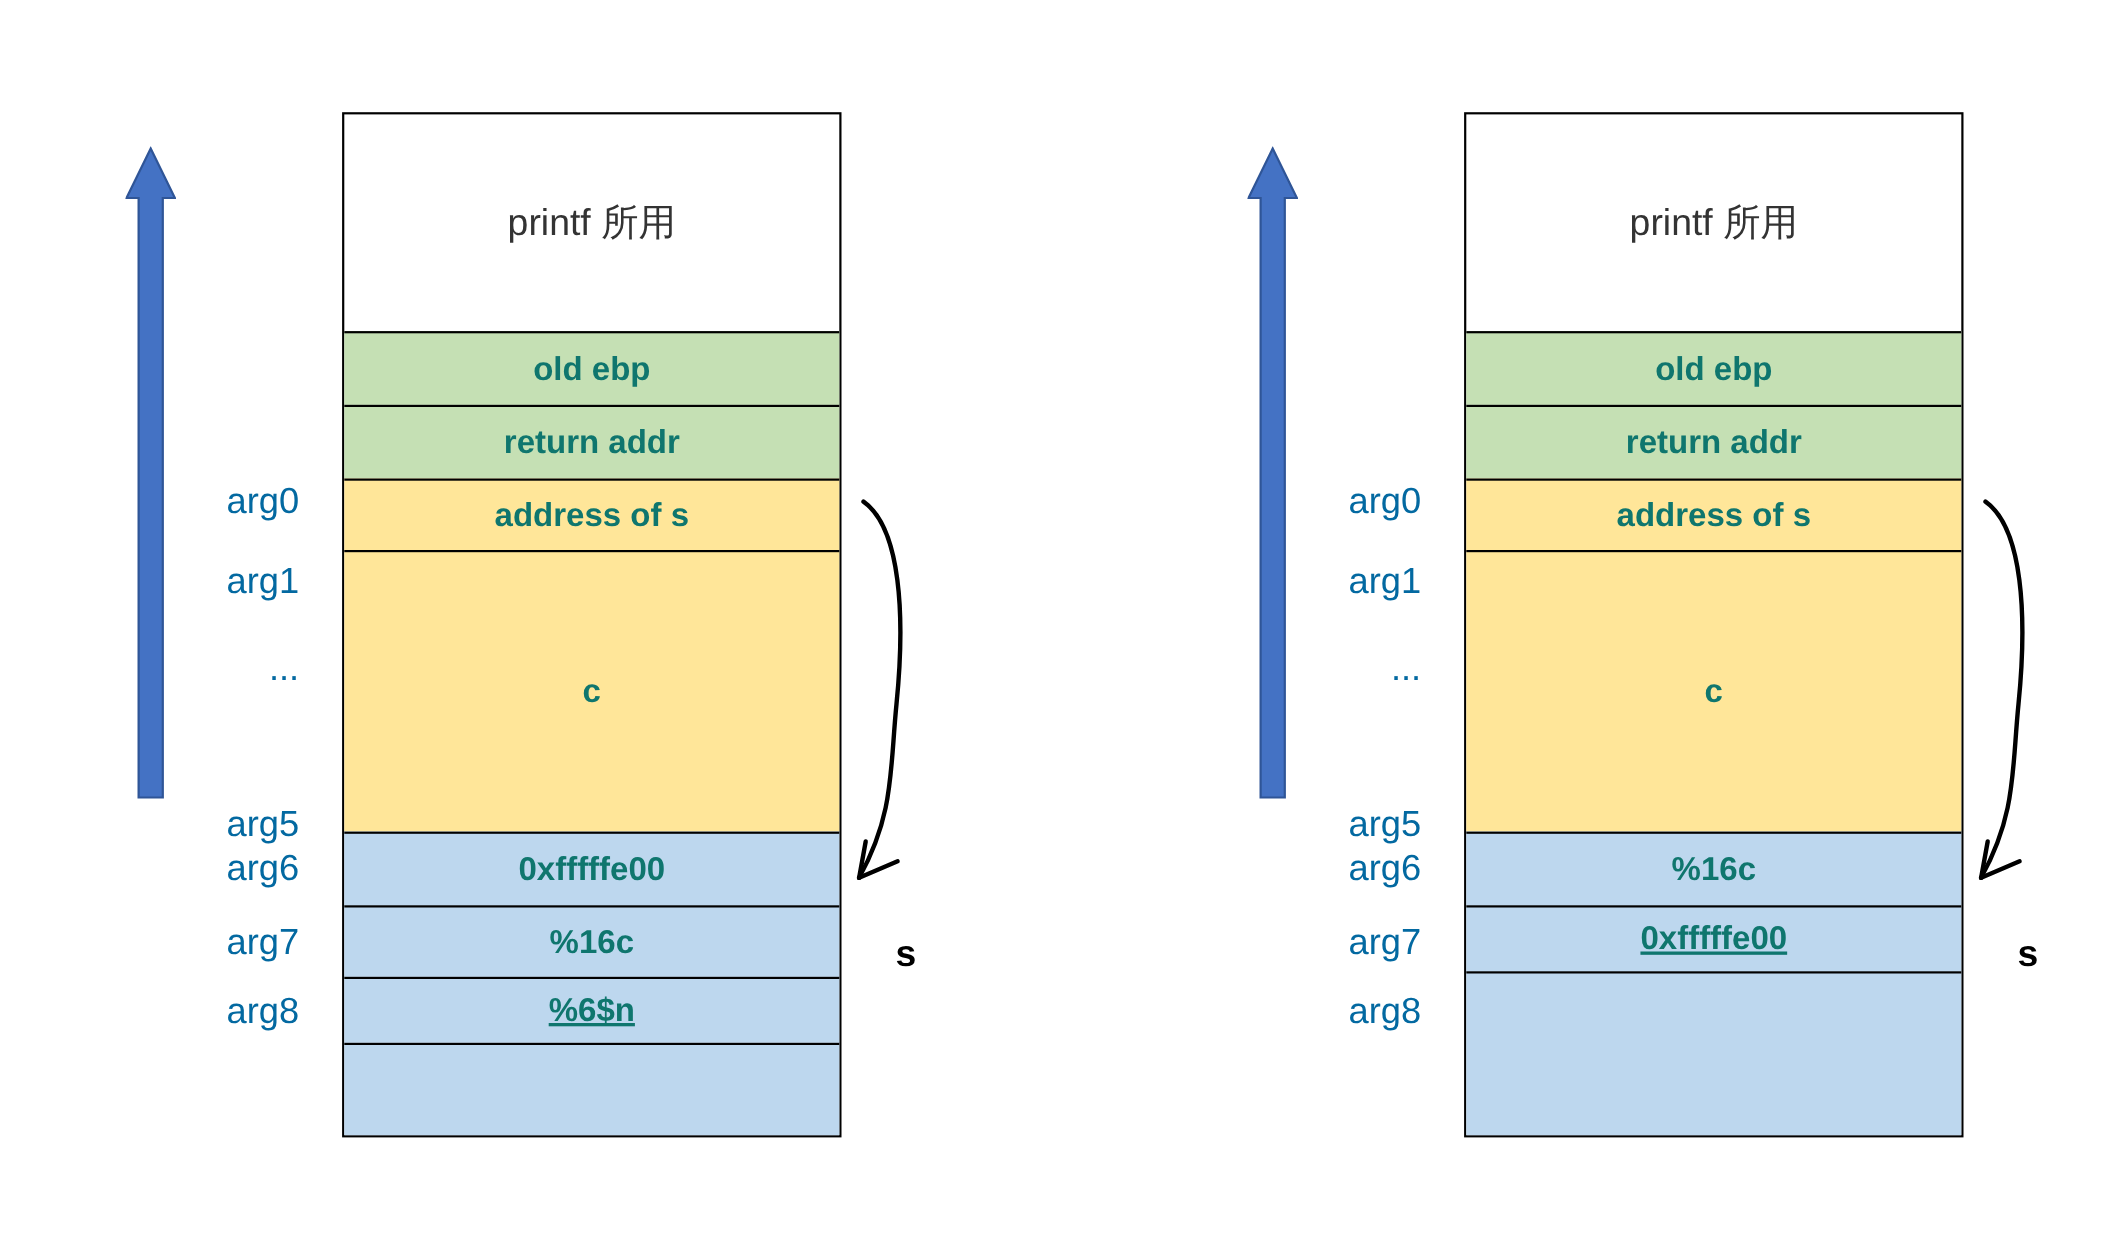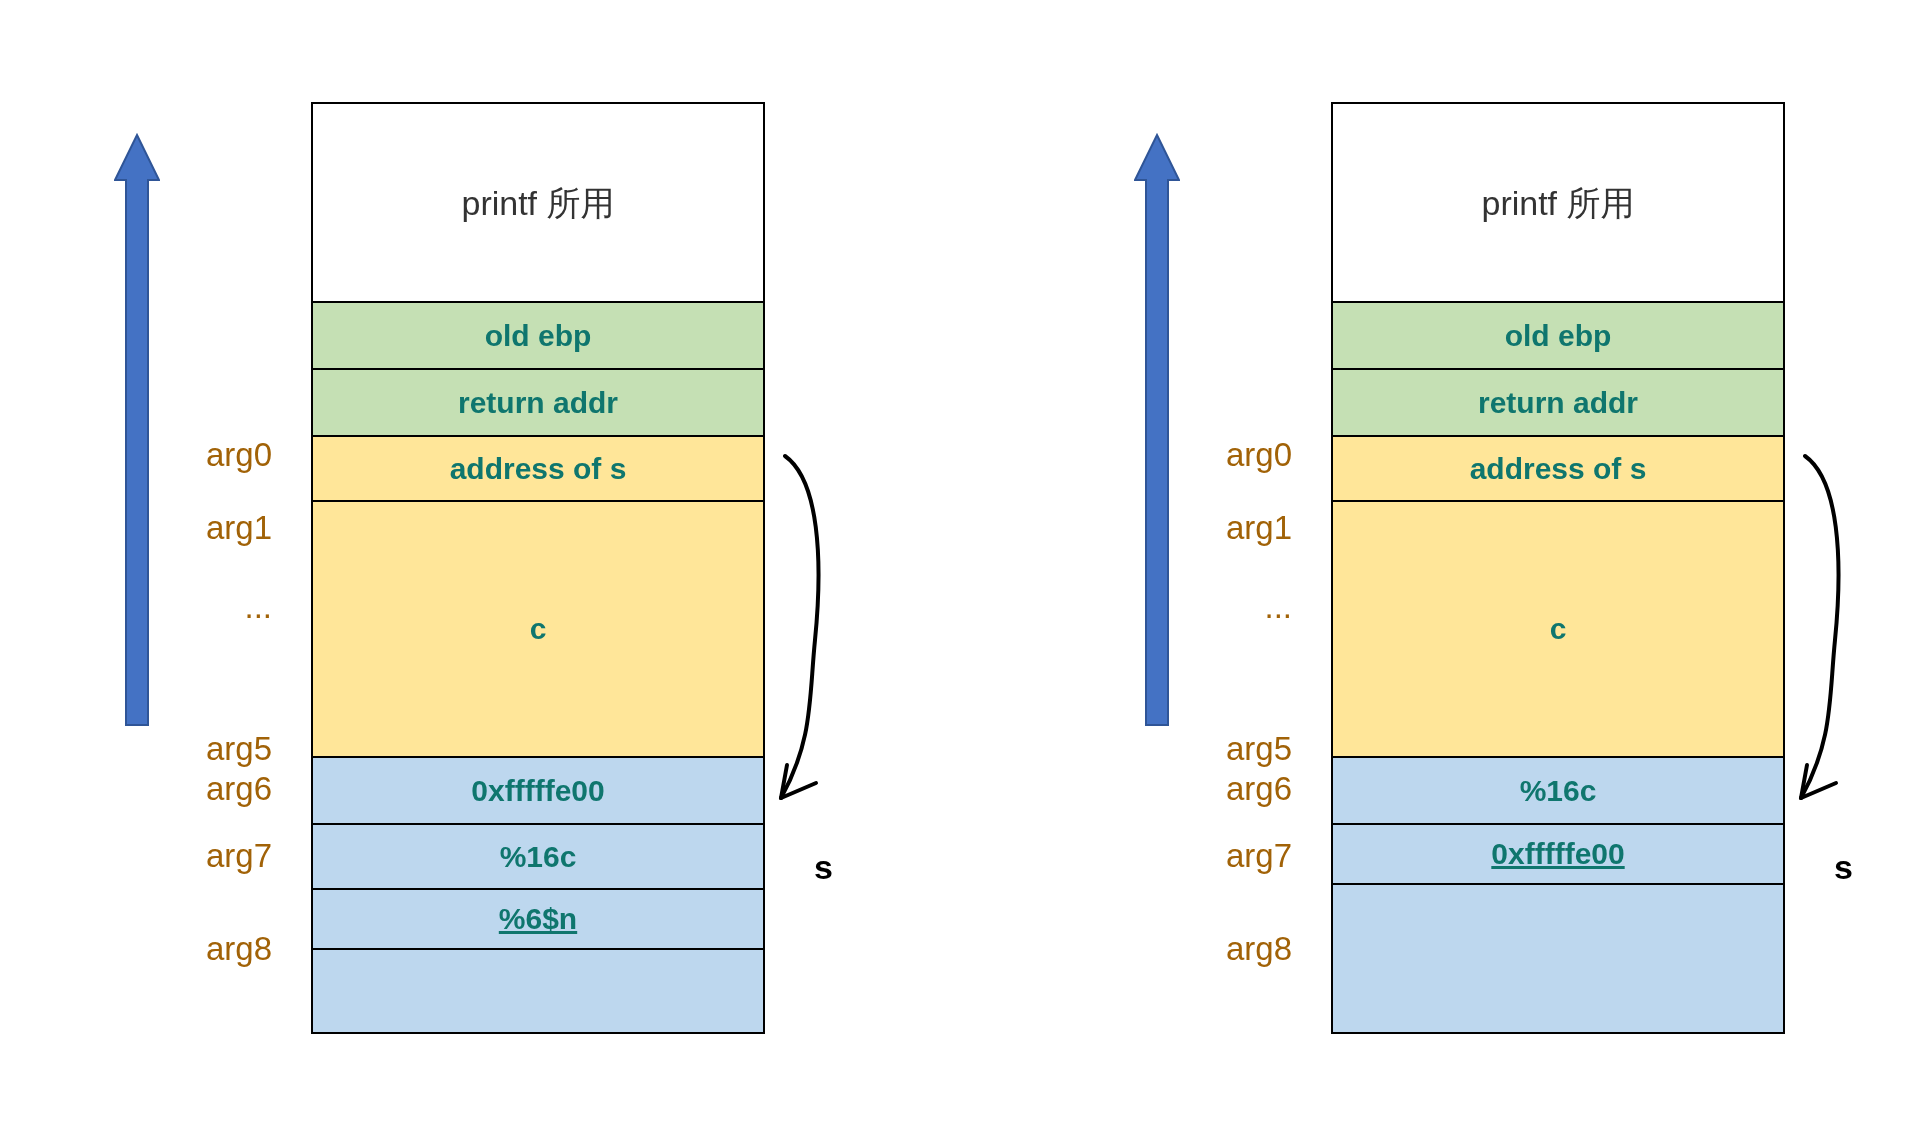--- a/index.html
+++ b/index.html
@@ -9,24 +9,24 @@
     font-family:"Liberation Sans", sans-serif;
   }
   .diagram{position:absolute;top:0;width:903px;height:1131px;}
   .diagram.left{left:0;}
   .diagram.right{left:1020px;}
 
   .up-arrow{position:absolute;left:114px;top:133px;}
 
   .arg-label{
     position:absolute;left:0;width:272px;text-align:right;
-    font-size:33px;line-height:1;color:#a16207;white-space:nowrap;
+    font-size:33px;line-height:1;color:#0369a1;white-space:nowrap;
   }
   .al-0{top:438px;} .al-1{top:511px;} .al-dots{top:590px;}
-  .al-5{top:696px;margin-top:36px;} .al-6{top:772px;} .al-7{top:839px;} .al-8{top:932px;text-align:right;}
+  .al-5{top:696px;margin-top:36px;} .al-6{top:772px;} .al-7{top:839px;} .al-8{top:902px;text-align:right;}
 
   .stack-box{
     position:absolute;left:287px;top:102px;width:454px;height:932px;
     box-sizing:border-box;border:2px solid #000;background:#fff;
     display:flex;flex-direction:column;margin-left:24px;
   }
   .row{
     box-sizing:border-box;display:flex;align-items:center;justify-content:center;
     font-size:30px;font-weight:bold;color:#0f766e;line-height:1;
     border-top:2px solid #000;

